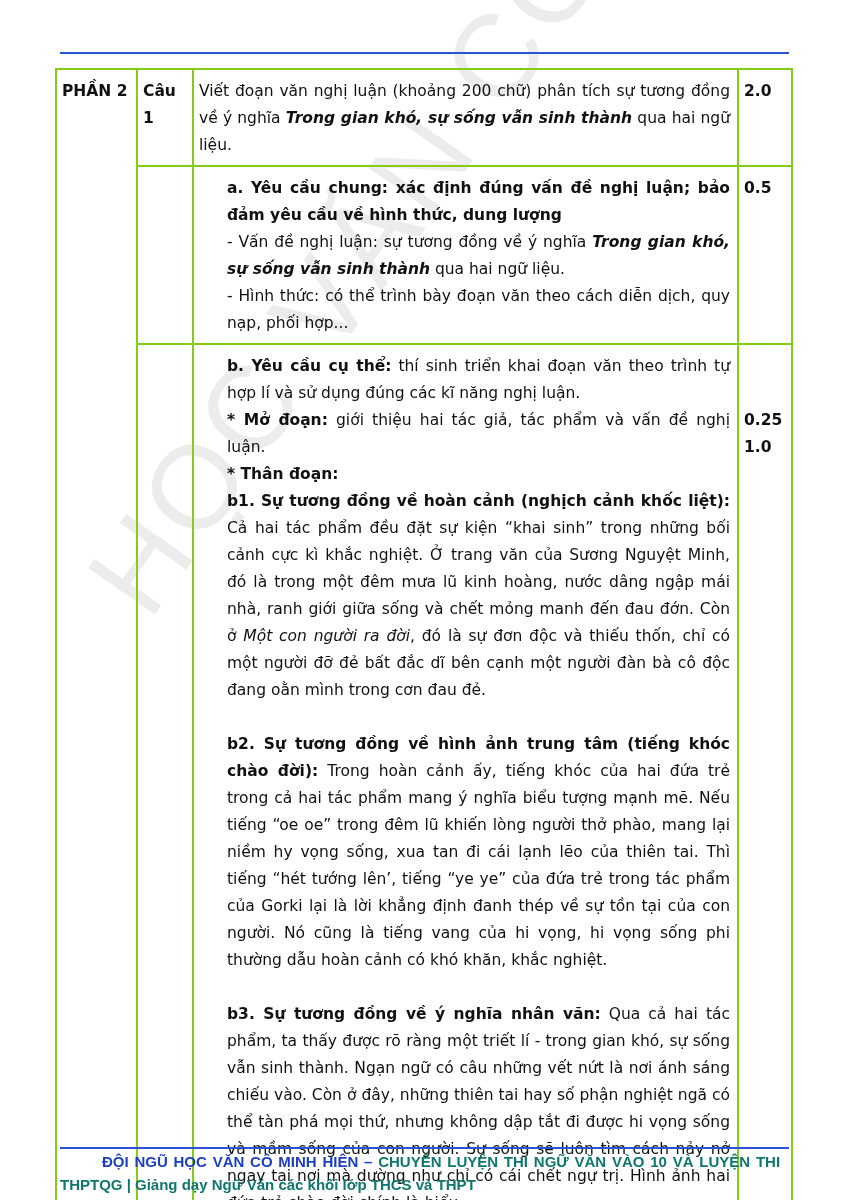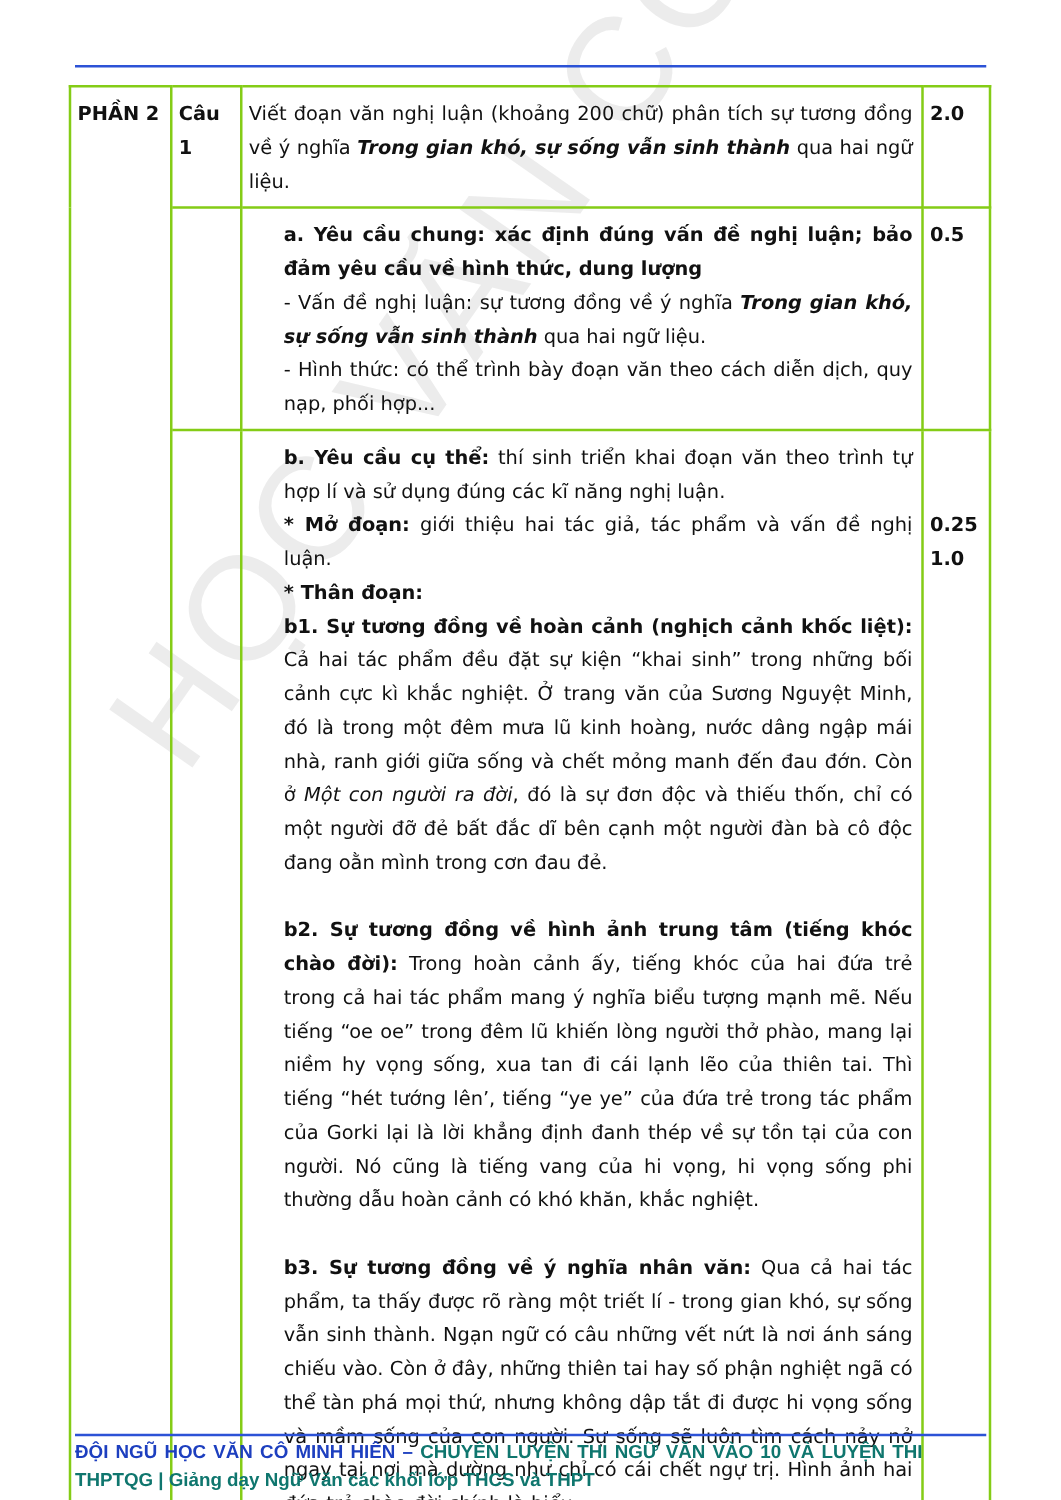--- a/index.html
+++ b/index.html
@@ -8,21 +8,21 @@
 
   .header { position:absolute; left:60px; top:8px; width:730px; }
   .header .l1 { font-family:"Liberation Sans", sans-serif; font-weight:bold; font-size:15.5px; color:#1d3fbf; line-height:22px; white-space:nowrap; letter-spacing:-0.1px;}
   .header .l1 .red { color:#e0141c; text-decoration:underline; }
   .header .l2 { font-family:"Liberation Sans", sans-serif; font-weight:bold; font-size:14.5px; color:#1d3fbf; line-height:20px; }
   .hline { position:absolute; left:60px; width:729px; height:2px; background:#2c52d6; }
   .hline.top { top:52px; }
   .hline.bot { top:1147px; }
 
   .footer { position:absolute; left:60px; top:1150px; width:730px; font-family:"Liberation Sans", sans-serif; font-weight:bold; font-size:15px; line-height:23px; }
-  .footer .blue { color:#1d3fbf; }
+  .footer .blue { color:#1d3fbf;margin-left:42px; }
   .footer .red { color:#0f766e; }
   .footer .l1 { white-space:nowrap; word-spacing:1.6px; }
 
   table.grid { position:absolute; left:55px; top:68px; width:736px; border-collapse:collapse; table-layout:fixed; }
   table.grid td { border:2px solid #84cc16; vertical-align:top; padding:8px 7px 6px 5px; font-size:15.5px; line-height:27px; }
   col.c1 { width:81px; } col.c2 { width:56px; } col.c3 { width:545px; } col.c4 { width:54px; }
   td.bold { font-weight:bold; }
   td.content { text-align:justify; padding-left:8px; padding-right:8px; }
   .b { font-weight:bold; }
   .bi { font-weight:bold; font-style:italic; }

